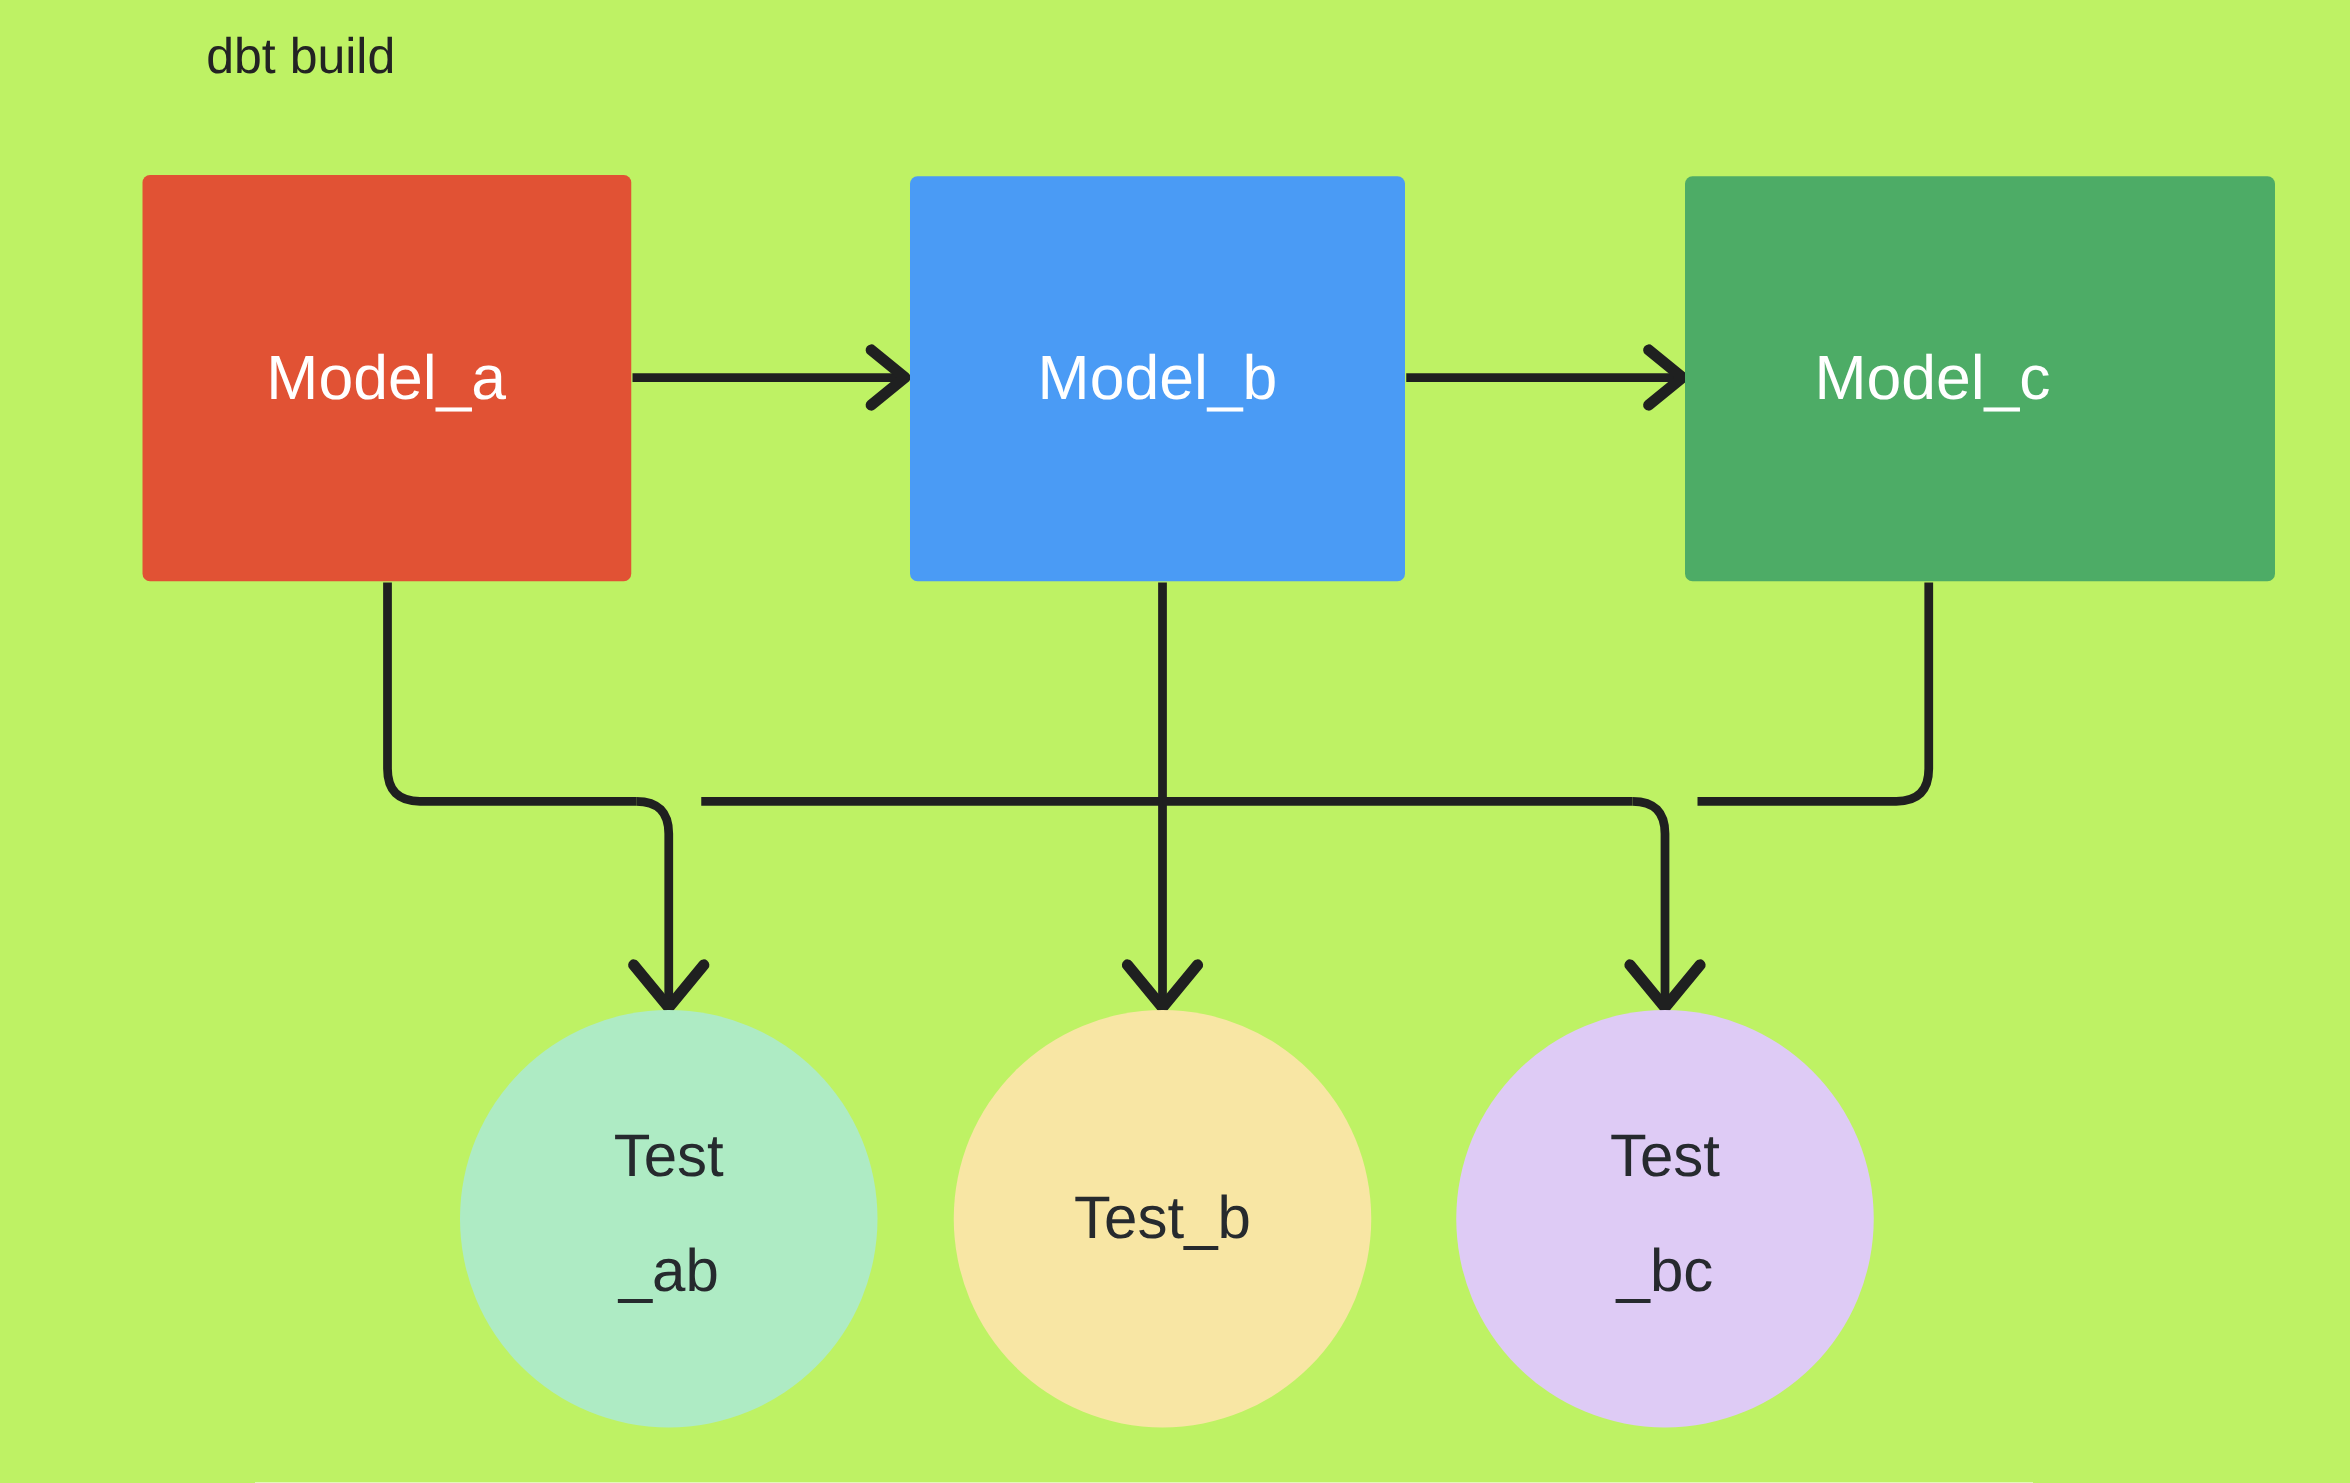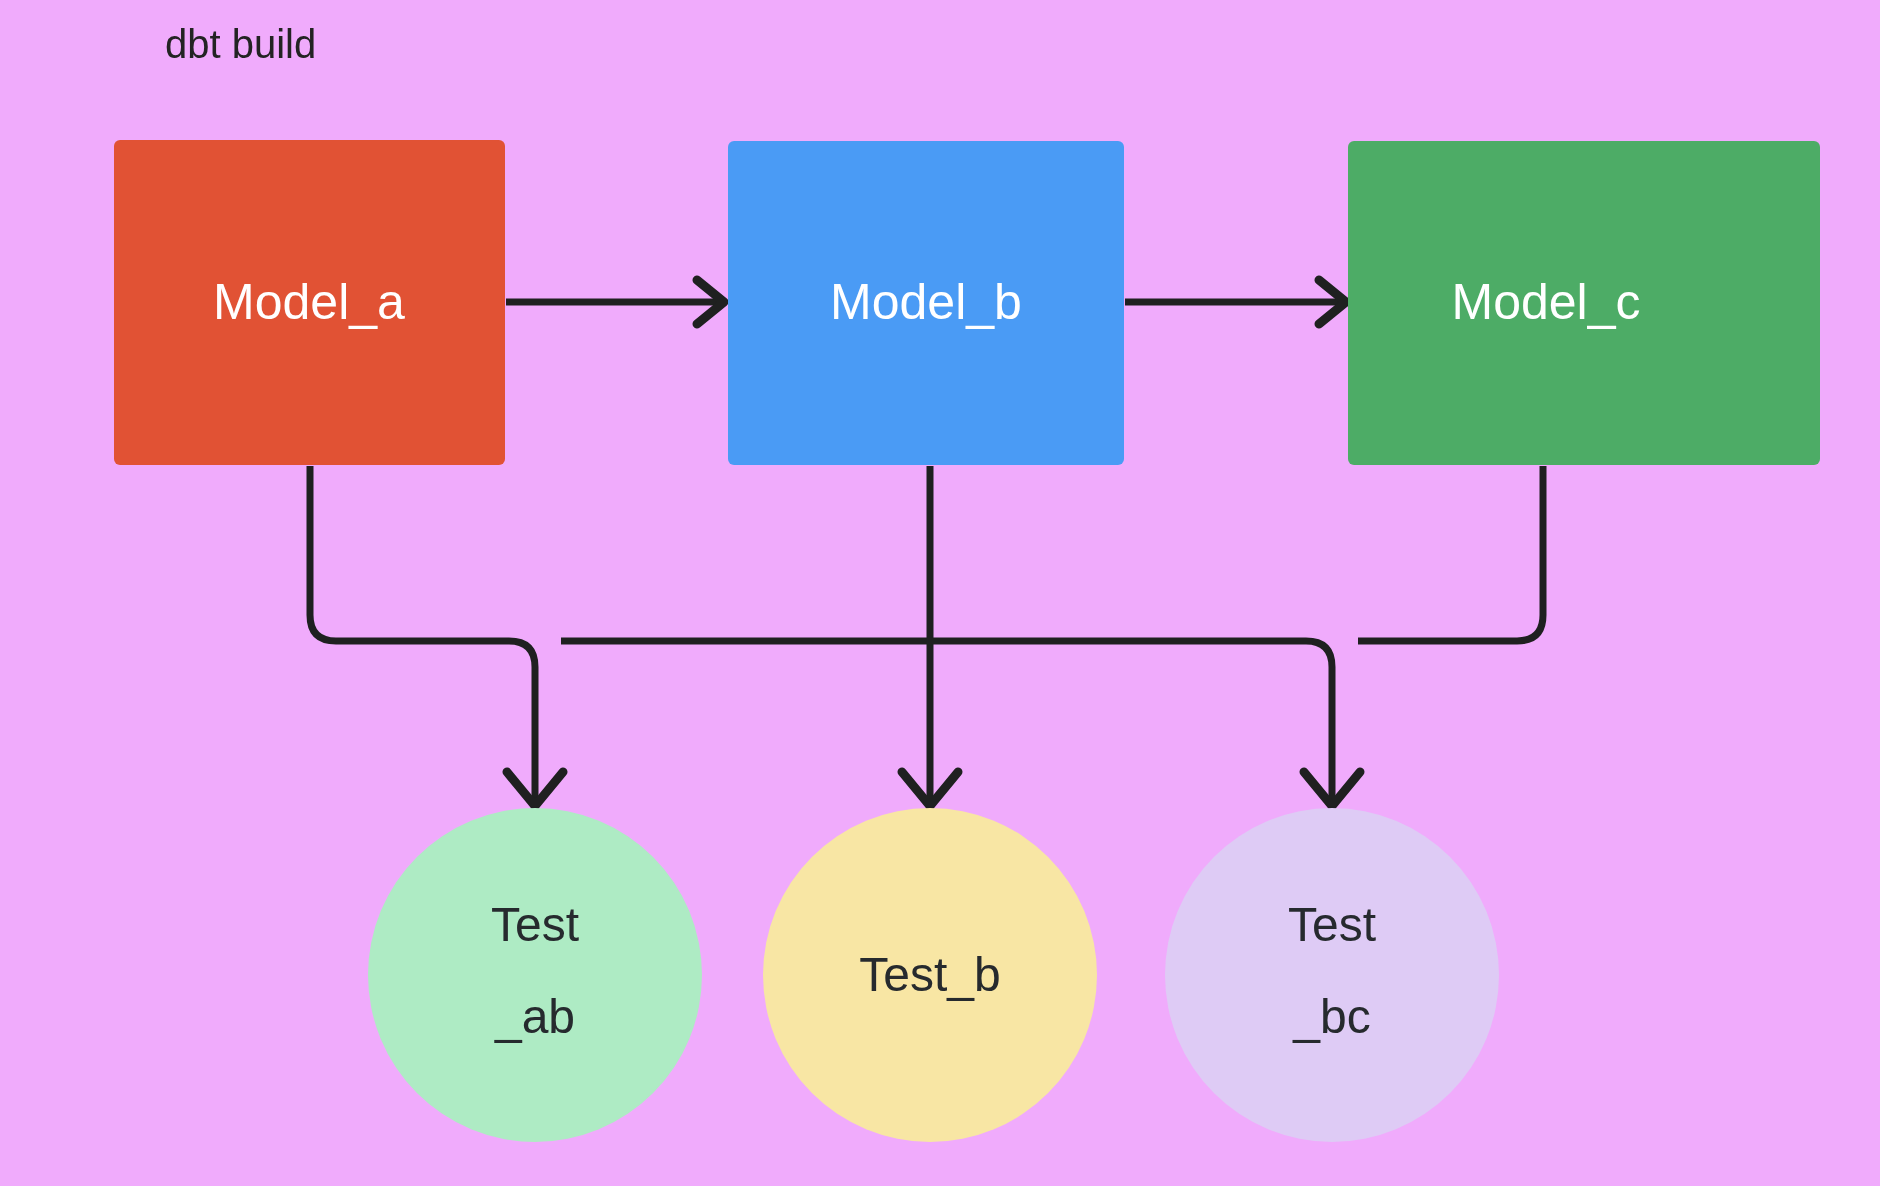--- a/index.html
+++ b/index.html
@@ -8,21 +8,21 @@
     padding: 0;
     background: #ffffff;
   }
   body {
     font-family: "Liberation Sans", sans-serif;
   }
   #canvas {
     position: relative;
     width: 1880px;
     height: 1186px;
-    background: #f0abfc;
+    background: #bef264;
     overflow: hidden;
     text-align: center;
   }
   #diagram-svg {
     position: absolute;
     left: 0;
     top: 0;
     width: 1880px;
     height: 1186px;
   }

